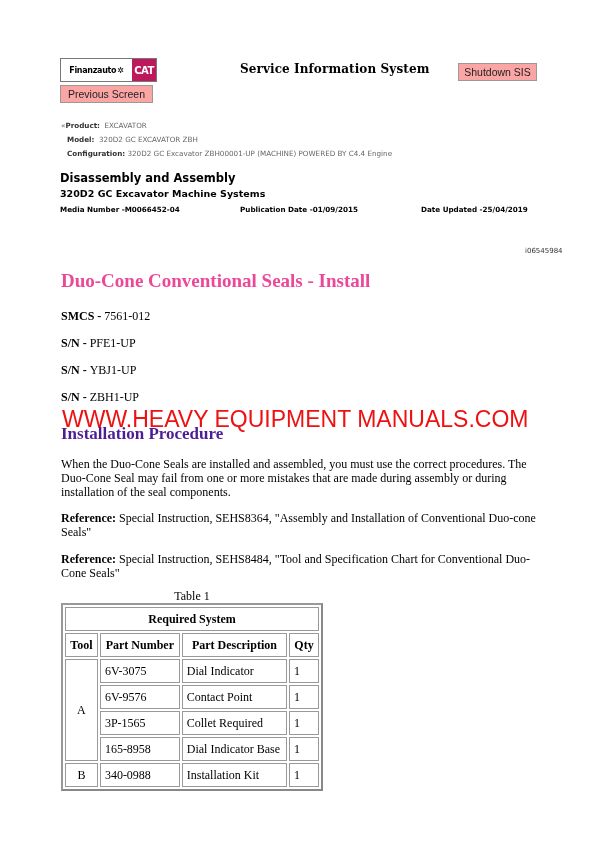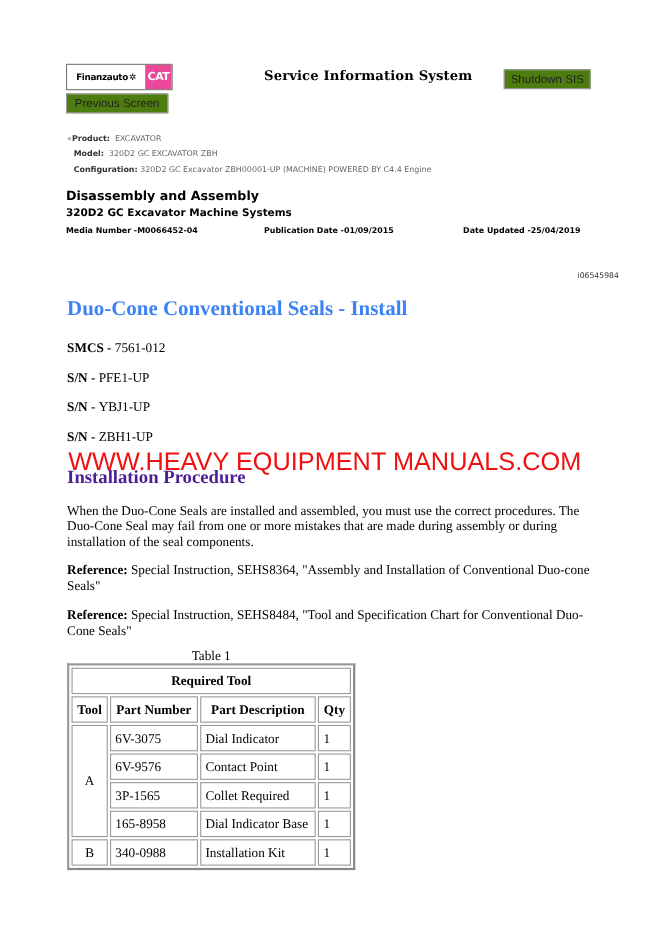--- a/index.html
+++ b/index.html
@@ -3,23 +3,23 @@
 <meta charset="utf-8">
 <style>
   html, body { margin: 0; padding: 0; background: #ffffff; }
   body { width: 600px; height: 849px; position: relative; overflow: hidden; font-family: "DejaVu Sans", sans-serif; color: #000; }
   .abs { position: absolute; }
 
   
   .logo { left: 60px; top: 58px; width: 97px; height: 24px; border: 1px solid #777; box-sizing: border-box; display: flex; background: #fff; }
   .logo .fin { flex: 1; display: flex; align-items: center; justify-content: center; font-family: "DejaVu Sans", sans-serif; font-weight: bold; font-size: 8px; letter-spacing: -0.3px; color: #000; }
   .logo .fin .gear { font-size: 8px; margin-left: 1px; }
-  .logo .cat { width: 24px; background: #ec4899; color: #fff; display: flex; align-items: center; justify-content: center; font-weight: bold; font-size: 10px; font-family: "DejaVu Sans", sans-serif; letter-spacing: -0.5px; }
+  .logo .cat { width: 24px; background: #be185d; color: #fff; display: flex; align-items: center; justify-content: center; font-weight: bold; font-size: 10px; font-family: "DejaVu Sans", sans-serif; letter-spacing: -0.5px; }
 
-  .btn { border: 1px solid #999; background: #4d7c0f; box-sizing: border-box; font-family: "Liberation Sans", sans-serif; font-size: 10.5px; color: #222; display: flex; align-items: center; justify-content: center; }
+  .btn { border: 1px solid #999; background: #fca5a5; box-sizing: border-box; font-family: "Liberation Sans", sans-serif; font-size: 10.5px; color: #222; display: flex; align-items: center; justify-content: center; }
   .prev-btn { left: 60px; top: 85px; width: 93px; height: 18px; }
   .shutdown-btn { left: 458px; top: 63px; width: 79px; height: 18px; }
 
   .sis-title { left: 240px; top: 62px; font-family: "DejaVu Serif", serif; font-weight: bold; font-size: 12px; letter-spacing: 0.1px; }
 
   
   .info { font-family: "DejaVu Sans", sans-serif; font-size: 7.2px; color: #666; }
   .info b { color: #333; font-weight: bold; }
   .info-product { left: 61px; top: 121px; }
   .info-model { left: 67px; top: 135px; }
@@ -27,21 +27,21 @@
 
   .doc-type { left: 60px; top: 171px; font-family: "DejaVu Sans", sans-serif; font-weight: bold; font-size: 11.5px; }
   .doc-sub { left: 60px; top: 188px; font-family: "DejaVu Sans", sans-serif; font-weight: bold; font-size: 9.5px; }
   .meta { top: 205px; font-family: "DejaVu Sans", sans-serif; font-weight: bold; font-size: 7.2px; }
   .meta-media { left: 60px; }
   .meta-pub { left: 240px; }
   .meta-upd { left: 421px; }
 
   .image-id { left: 497px; top: 247px; font-family: "DejaVu Sans", sans-serif; font-size: 7px; color: #333; margin-left: 28px; }
 
-  .main-title { left: 61px; top: 270px; font-family: "Liberation Serif", serif; font-weight: bold; font-size: 19px; color: #3b82f6; }
+  .main-title { left: 61px; top: 270px; font-family: "Liberation Serif", serif; font-weight: bold; font-size: 19px; color: #ec4899; }
   .kv { left: 61px; font-family: "Liberation Serif", serif; font-size: 12px; }
   .kv b { font-weight: bold; text-align: center; }
   .kv-smcs { top: 309px; }
   .kv-sn1 { top: 336px; }
   .kv-sn2 { top: 363px; }
   .kv-sn3 { top: 390px; }
 
   .section-title { left: 61px; top: 424px; font-family: "Liberation Serif", serif; font-weight: bold; font-size: 17px; color: #4c1d95; }
   .watermark { left: 62px; top: 406px; font-family: "Liberation Sans", sans-serif; font-size: 23px; color: #ee1111; letter-spacing: 0px; white-space: nowrap; }
 
@@ -102,21 +102,21 @@
 <div class="abs watermark">WWW.HEAVY EQUIPMENT MANUALS.COM</div>
 
 <div class="abs para para-intro">When the Duo-Cone Seals are installed and assembled, you must use the correct procedures. The Duo-Cone Seal may fail from one or more mistakes that are made during assembly or during installation of the seal components.</div>
 <div class="abs para para-ref1"><b>Reference:</b><span> Special Instruction, SEHS8364, "Assembly and Installation of Conventional Duo-cone Seals"</span></div>
 <div class="abs para para-ref2"><b>Reference:</b><span> Special Instruction, SEHS8484, "Tool and Specification Chart for Conventional Duo-Cone Seals"</span></div>
 
 <div class="abs table-caption">Table 1</div>
 <table class="tools">
   <tbody>
       <tr>
-    <th colspan="4">Required Tool</th>
+    <th colspan="4">Required System</th>
   </tr>
   <tr>
     <th>Tool</th>
     <th>Part Number</th>
     <th>Part Description</th>
     <th>Qty</th>
   </tr>
   <tr>
     <td class="tool" rowspan="4">A</td>
     <td>6V-3075</td>

